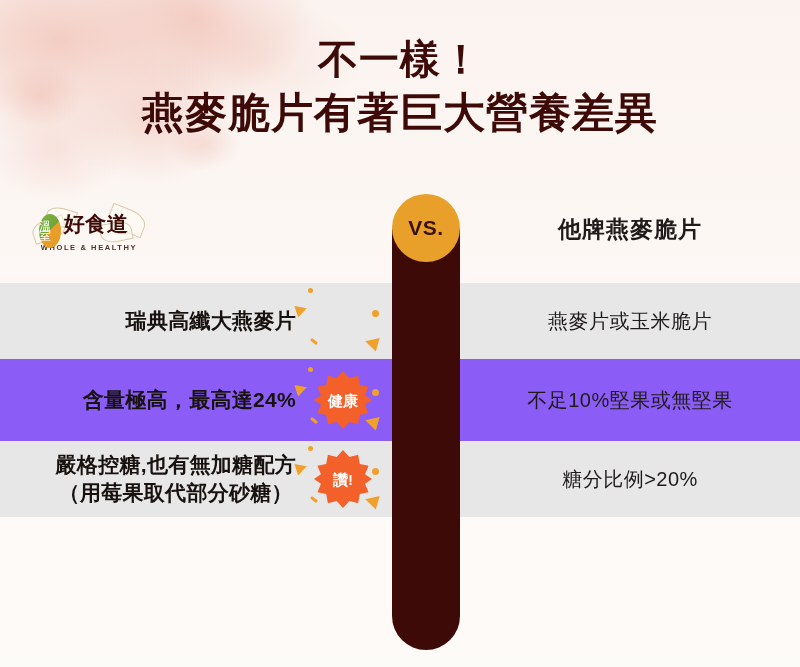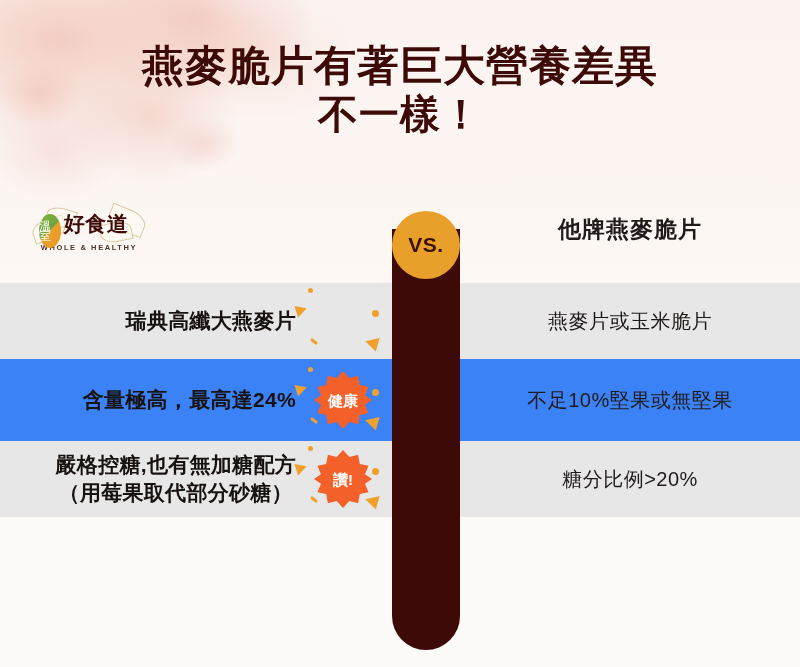--- a/index.html
+++ b/index.html
@@ -165,21 +165,21 @@
     top: 229px;
     width: 68px;
     height: 421px;
     background: #3D0A07;
     border-radius: 0 0 34px 34px;
     z-index: 3;
   }
   .vs-badge {
     position: absolute;
     left: 392px;
-    top: 211px;
+    top: 194px;
     width: 68px;
     height: 68px;
     border-radius: 50%;
     background: #E8A02A;
     display: flex;
     align-items: center;
     justify-content: center;
     z-index: 5;
   }
   .vs-text {
@@ -196,21 +196,21 @@
     width: 800px;
     z-index: 2;
   }
   .row {
     position: relative;
     width: 800px;
     display: flex;
     align-items: center;
   }
   .row.odd  { background: #E7E7E7; }
-  .row.even { background: #3b82f6; }
+  .row.even { background: #8b5cf6; }
 
   .cell-left {
     width: 392px;
     height: 100%;
     display: flex;
     align-items: center;
     justify-content: flex-end;
     padding-right: 96px;
     position: relative;
   }
@@ -325,22 +325,22 @@
 </style>
 </head>
 <body>
 
 <div class="poster">
 
   <div class="bg-wash"></div>
   <div class="bg-wash-2"></div>
 
   <div class="title-block">
+    <div class="title-line title-line-1">不一樣！</div>
     <div class="title-line title-line-2">燕麥脆片有著巨大營養差異</div>
-    <div class="title-line title-line-1">不一樣！</div>
   </div>
 
   <div class="header-row">
 
     <div class="brand-side">
       <div class="brand-logo">
         <div class="logo-art">
           <span class="logo-leaf leaf-a"></span>
           <span class="logo-leaf leaf-b"></span>
           <span class="logo-leaf leaf-c"></span>

